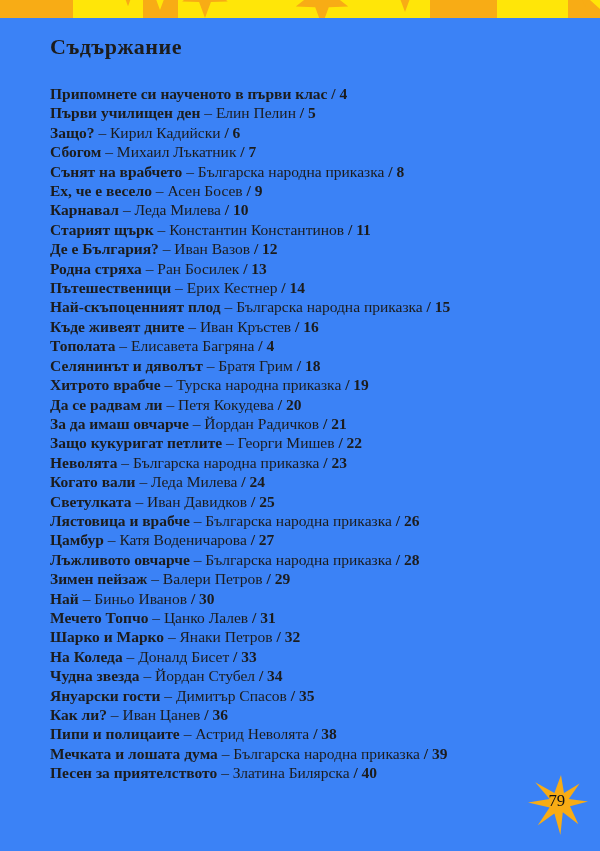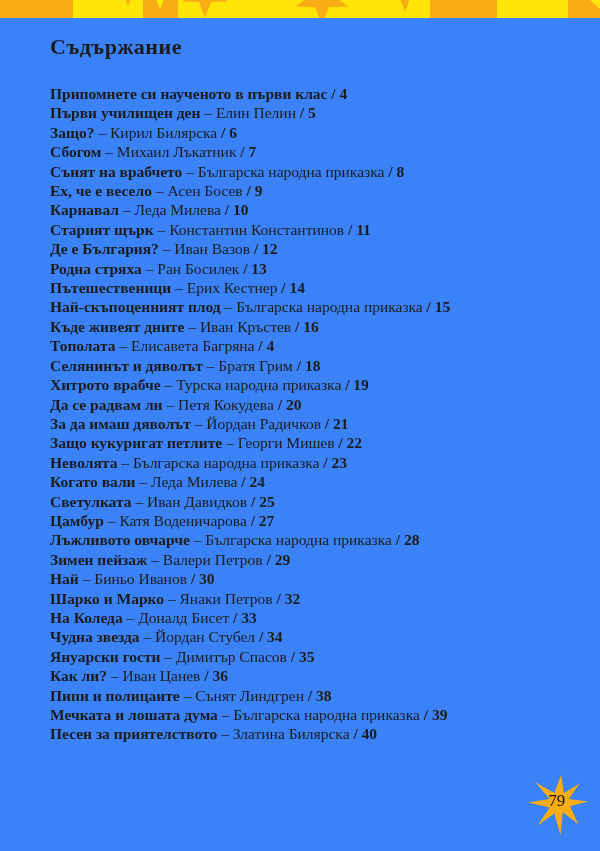--- a/index.html
+++ b/index.html
@@ -59,21 +59,21 @@
     </svg>
   </div>
 
   <div class="content">
     <h1 class="page-title">Съдържание</h1>
     <div class="toc-list">
   <div class="toc-entry"><span class="t">Припомнете си наученото в първи клас</span><span class="sep"></span><span class="a"></span><span class="pg"> / 4</span></div>
 
   <div class="toc-entry"><span class="t">Първи училищен ден</span><span class="sep"> – </span><span class="a">Елин Пелин</span><span class="pg"> / 5</span></div>
 
-  <div class="toc-entry"><span class="t">Защо?</span><span class="sep"> – </span><span class="a">Кирил Билярска</span><span class="pg"> / 6</span></div>
+  <div class="toc-entry"><span class="t">Защо?</span><span class="sep"> – </span><span class="a">Кирил Кадийски</span><span class="pg"> / 6</span></div>
 
   <div class="toc-entry"><span class="t">Сбогом</span><span class="sep"> – </span><span class="a">Михаил Лъкатник</span><span class="pg"> / 7</span></div>
 
   <div class="toc-entry"><span class="t">Сънят на врабчето</span><span class="sep"> – </span><span class="a">Българска народна приказка</span><span class="pg"> / 8</span></div>
 
   <div class="toc-entry"><span class="t">Ех, че е весело</span><span class="sep"> – </span><span class="a">Асен Босев</span><span class="pg"> / 9</span></div>
 
   <div class="toc-entry"><span class="t">Карнавал</span><span class="sep"> – </span><span class="a">Леда Милева</span><span class="pg"> / 10</span></div>
 
   <div class="toc-entry"><span class="t">Старият щърк</span><span class="sep"> – </span><span class="a">Константин Константинов</span><span class="pg"> / 11</span></div>
@@ -89,52 +89,54 @@
   <div class="toc-entry"><span class="t">Къде живеят дните</span><span class="sep"> – </span><span class="a">Иван Кръстев</span><span class="pg"> / 16</span></div>
 
   <div class="toc-entry"><span class="t">Тополата</span><span class="sep"> – </span><span class="a">Елисавета Багряна</span><span class="pg"> / 4</span></div>
 
   <div class="toc-entry"><span class="t">Селянинът и дяволът</span><span class="sep"> – </span><span class="a">Братя Грим</span><span class="pg"> / 18</span></div>
 
   <div class="toc-entry"><span class="t">Хитрото врабче</span><span class="sep"> – </span><span class="a">Турска народна приказка</span><span class="pg"> / 19</span></div>
 
   <div class="toc-entry"><span class="t">Да се радвам ли</span><span class="sep"> – </span><span class="a">Петя Кокудева</span><span class="pg"> / 20</span></div>
 
-  <div class="toc-entry"><span class="t">За да имаш дяволът</span><span class="sep"> – </span><span class="a">Йордан Радичков</span><span class="pg"> / 21</span></div>
+  <div class="toc-entry"><span class="t">За да имаш овчарче</span><span class="sep"> – </span><span class="a">Йордан Радичков</span><span class="pg"> / 21</span></div>
 
   <div class="toc-entry"><span class="t">Защо кукуригат петлите</span><span class="sep"> – </span><span class="a">Георги Мишев</span><span class="pg"> / 22</span></div>
 
   <div class="toc-entry"><span class="t">Неволята</span><span class="sep"> – </span><span class="a">Българска народна приказка</span><span class="pg"> / 23</span></div>
 
   <div class="toc-entry"><span class="t">Когато вали</span><span class="sep"> – </span><span class="a">Леда Милева</span><span class="pg"> / 24</span></div>
 
   <div class="toc-entry"><span class="t">Светулката</span><span class="sep"> – </span><span class="a">Иван Давидков</span><span class="pg"> / 25</span></div>
 
+  <div class="toc-entry"><span class="t">Лястовица и врабче</span><span class="sep"> – </span><span class="a">Българска народна приказка</span><span class="pg"> / 26</span></div>
 
   <div class="toc-entry"><span class="t">Цамбур</span><span class="sep"> – </span><span class="a">Катя Воденичарова</span><span class="pg"> / 27</span></div>
 
   <div class="toc-entry"><span class="t">Лъжливото овчарче</span><span class="sep"> – </span><span class="a">Българска народна приказка</span><span class="pg"> / 28</span></div>
 
   <div class="toc-entry"><span class="t">Зимен пейзаж</span><span class="sep"> – </span><span class="a">Валери Петров</span><span class="pg"> / 29</span></div>
 
   <div class="toc-entry"><span class="t">Най</span><span class="sep"> – </span><span class="a">Биньо Иванов</span><span class="pg"> / 30</span></div>
 
+  <div class="toc-entry"><span class="t">Мечето Топчо</span><span class="sep"> – </span><span class="a">Цанко Лалев</span><span class="pg"> / 31</span></div>
 
   <div class="toc-entry"><span class="t">Шарко и Марко</span><span class="sep"> – </span><span class="a">Янаки Петров</span><span class="pg"> / 32</span></div>
 
   <div class="toc-entry"><span class="t">На Коледа</span><span class="sep"> – </span><span class="a">Доналд Бисет</span><span class="pg"> / 33</span></div>
 
   <div class="toc-entry"><span class="t">Чудна звезда</span><span class="sep"> – </span><span class="a">Йордан Стубел</span><span class="pg"> / 34</span></div>
 
   <div class="toc-entry"><span class="t">Януарски гости</span><span class="sep"> – </span><span class="a">Димитър Спасов</span><span class="pg"> / 35</span></div>
 
   <div class="toc-entry"><span class="t">Как ли?</span><span class="sep"> – </span><span class="a">Иван Цанев</span><span class="pg"> / 36</span></div>
 
 
-  <div class="toc-entry"><span class="t">Пипи и полицаите</span><span class="sep"> – </span><span class="a">Сънят Линдгрен</span><span class="pg"> / 38</span></div>
+  <div class="toc-entry"><span class="t">Пипи и полицаите</span><span class="sep"> – </span><span class="a">Астрид Неволята</span><span class="pg"> / 38</span></div>
 
   <div class="toc-entry"><span class="t">Мечката и лошата дума</span><span class="sep"> – </span><span class="a">Българска народна приказка</span><span class="pg"> / 39</span></div>
 
   <div class="toc-entry"><span class="t">Песен за приятелството</span><span class="sep"> – </span><span class="a">Златина Билярска</span><span class="pg"> / 40</span></div>
 </div>
   </div>
 
   <div class="page-star">
     <svg viewBox="0 0 100 100">
       <polygon fill="var(--orange)" points="55,0 60,30 86,14 68,40 100,44 70,52 84,82 58,62 54,100 44,64 16,84 36,54 0,46 36,40 12,12 44,30"></polygon>

